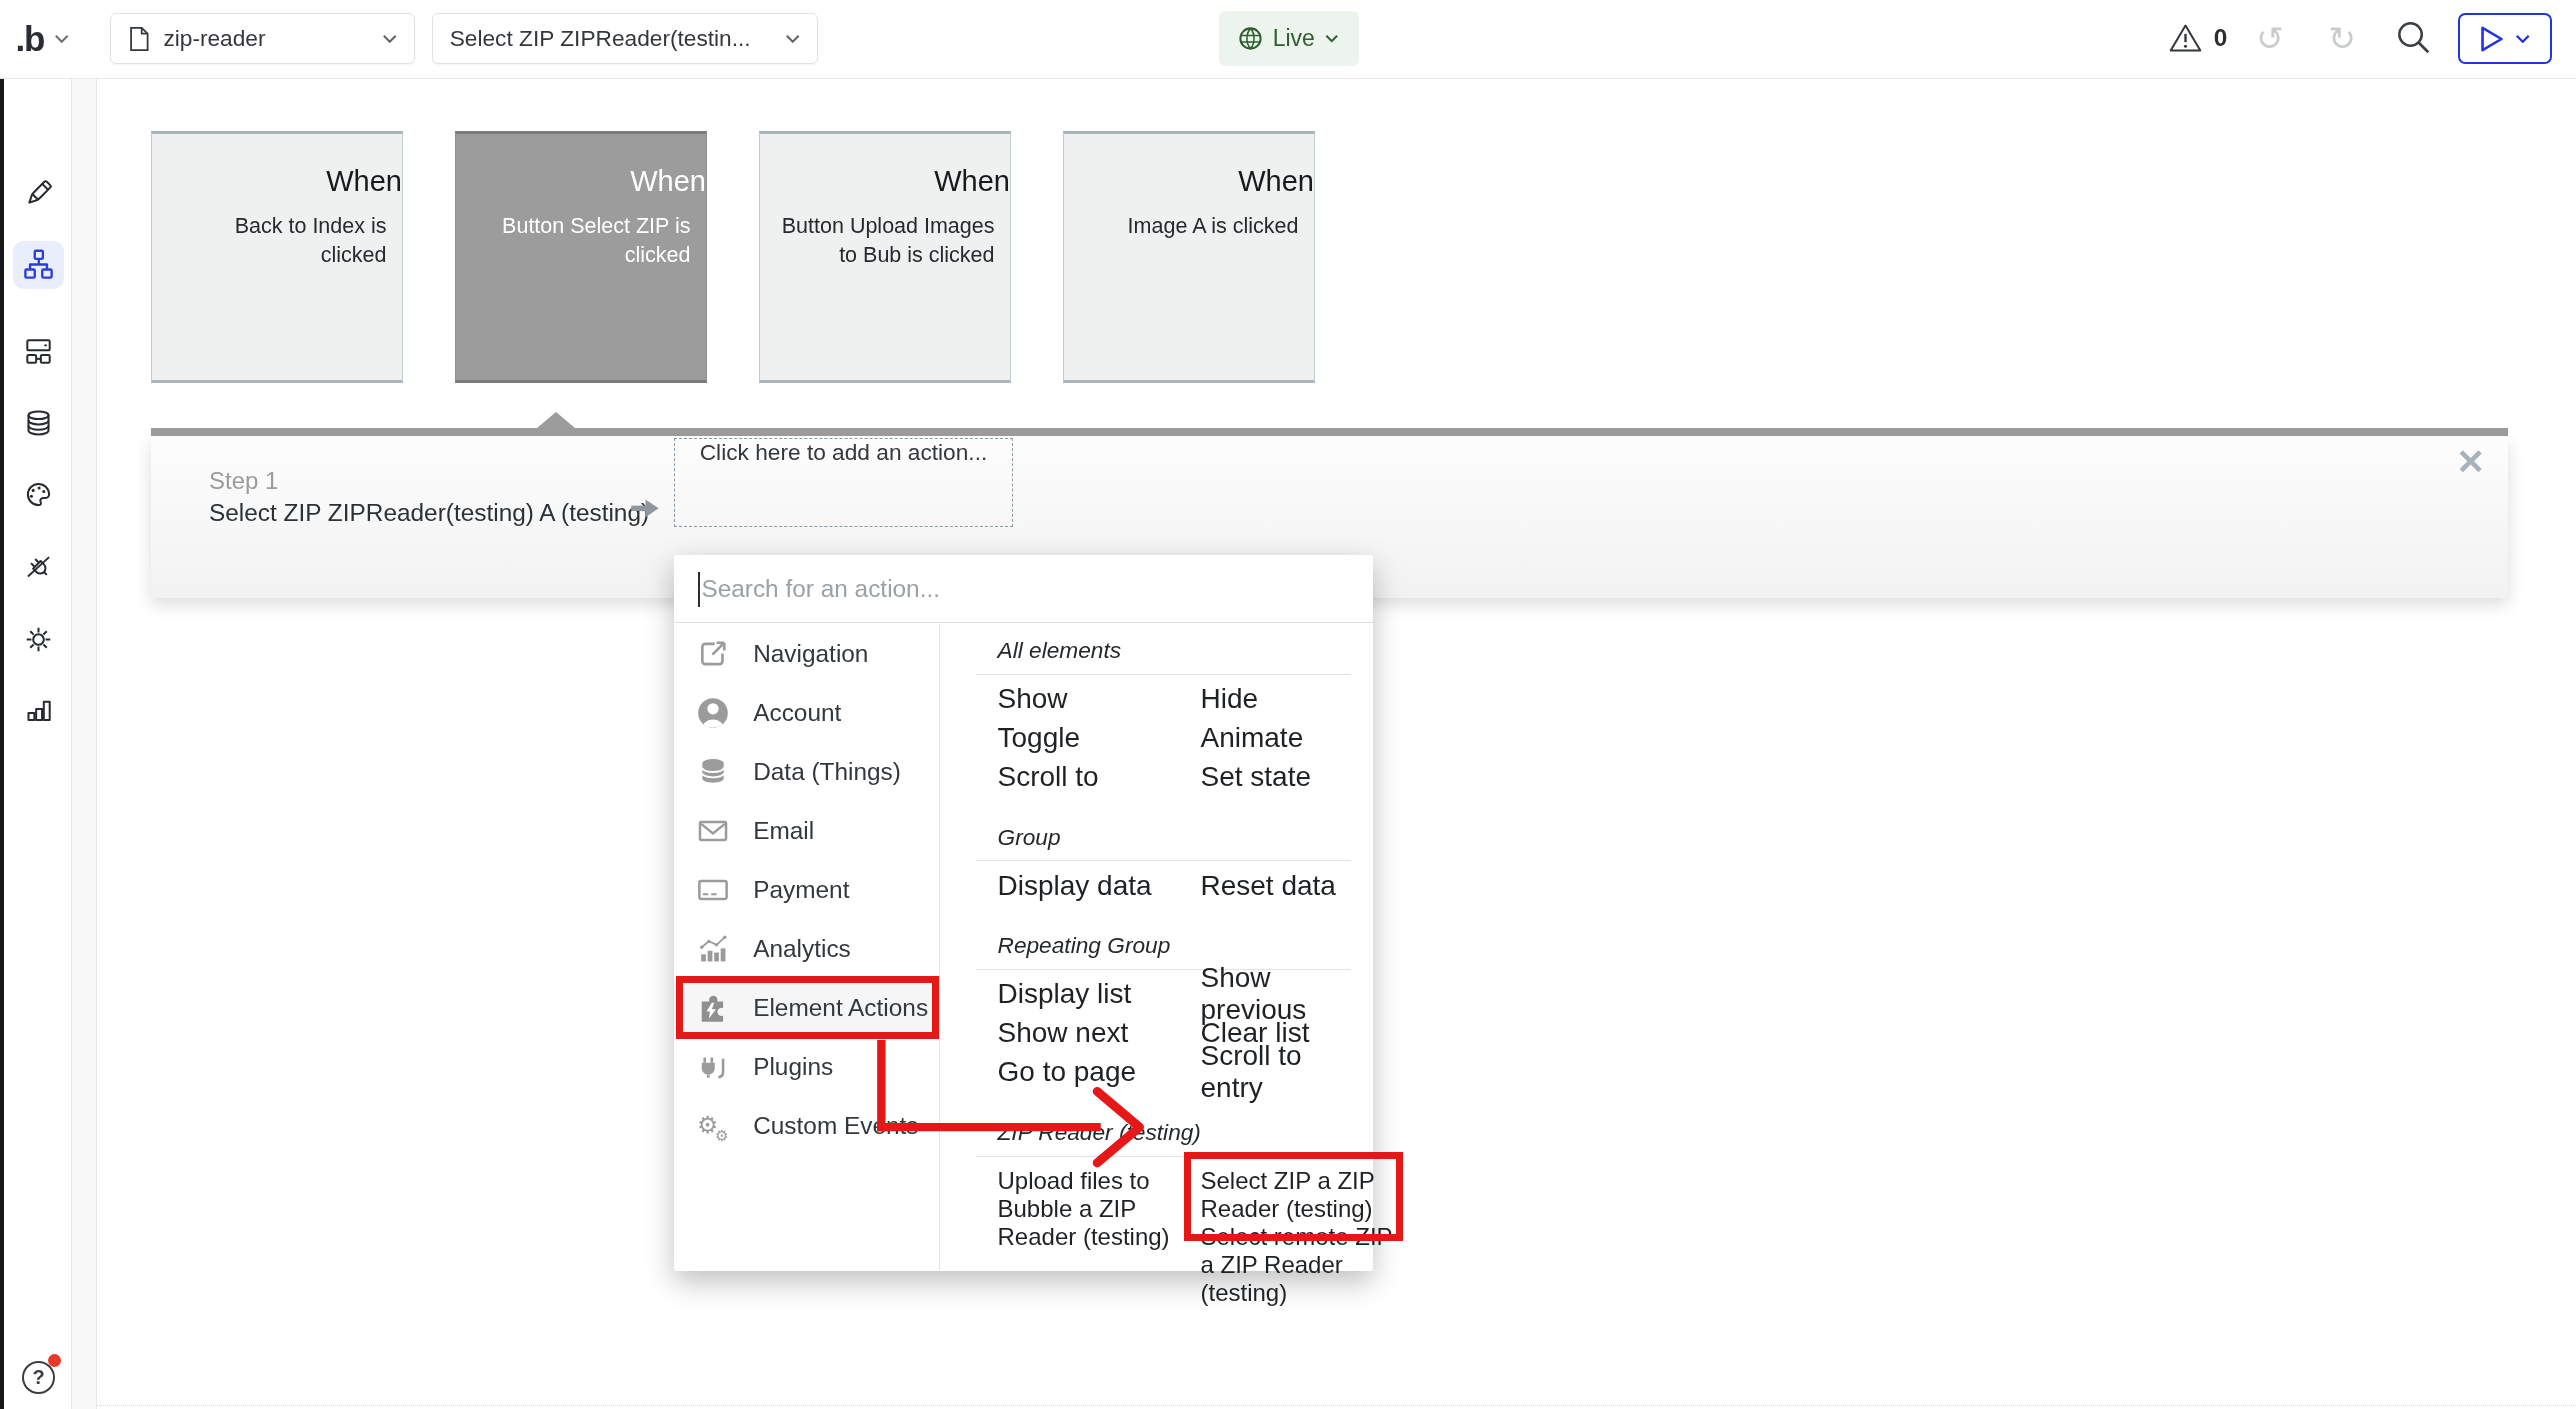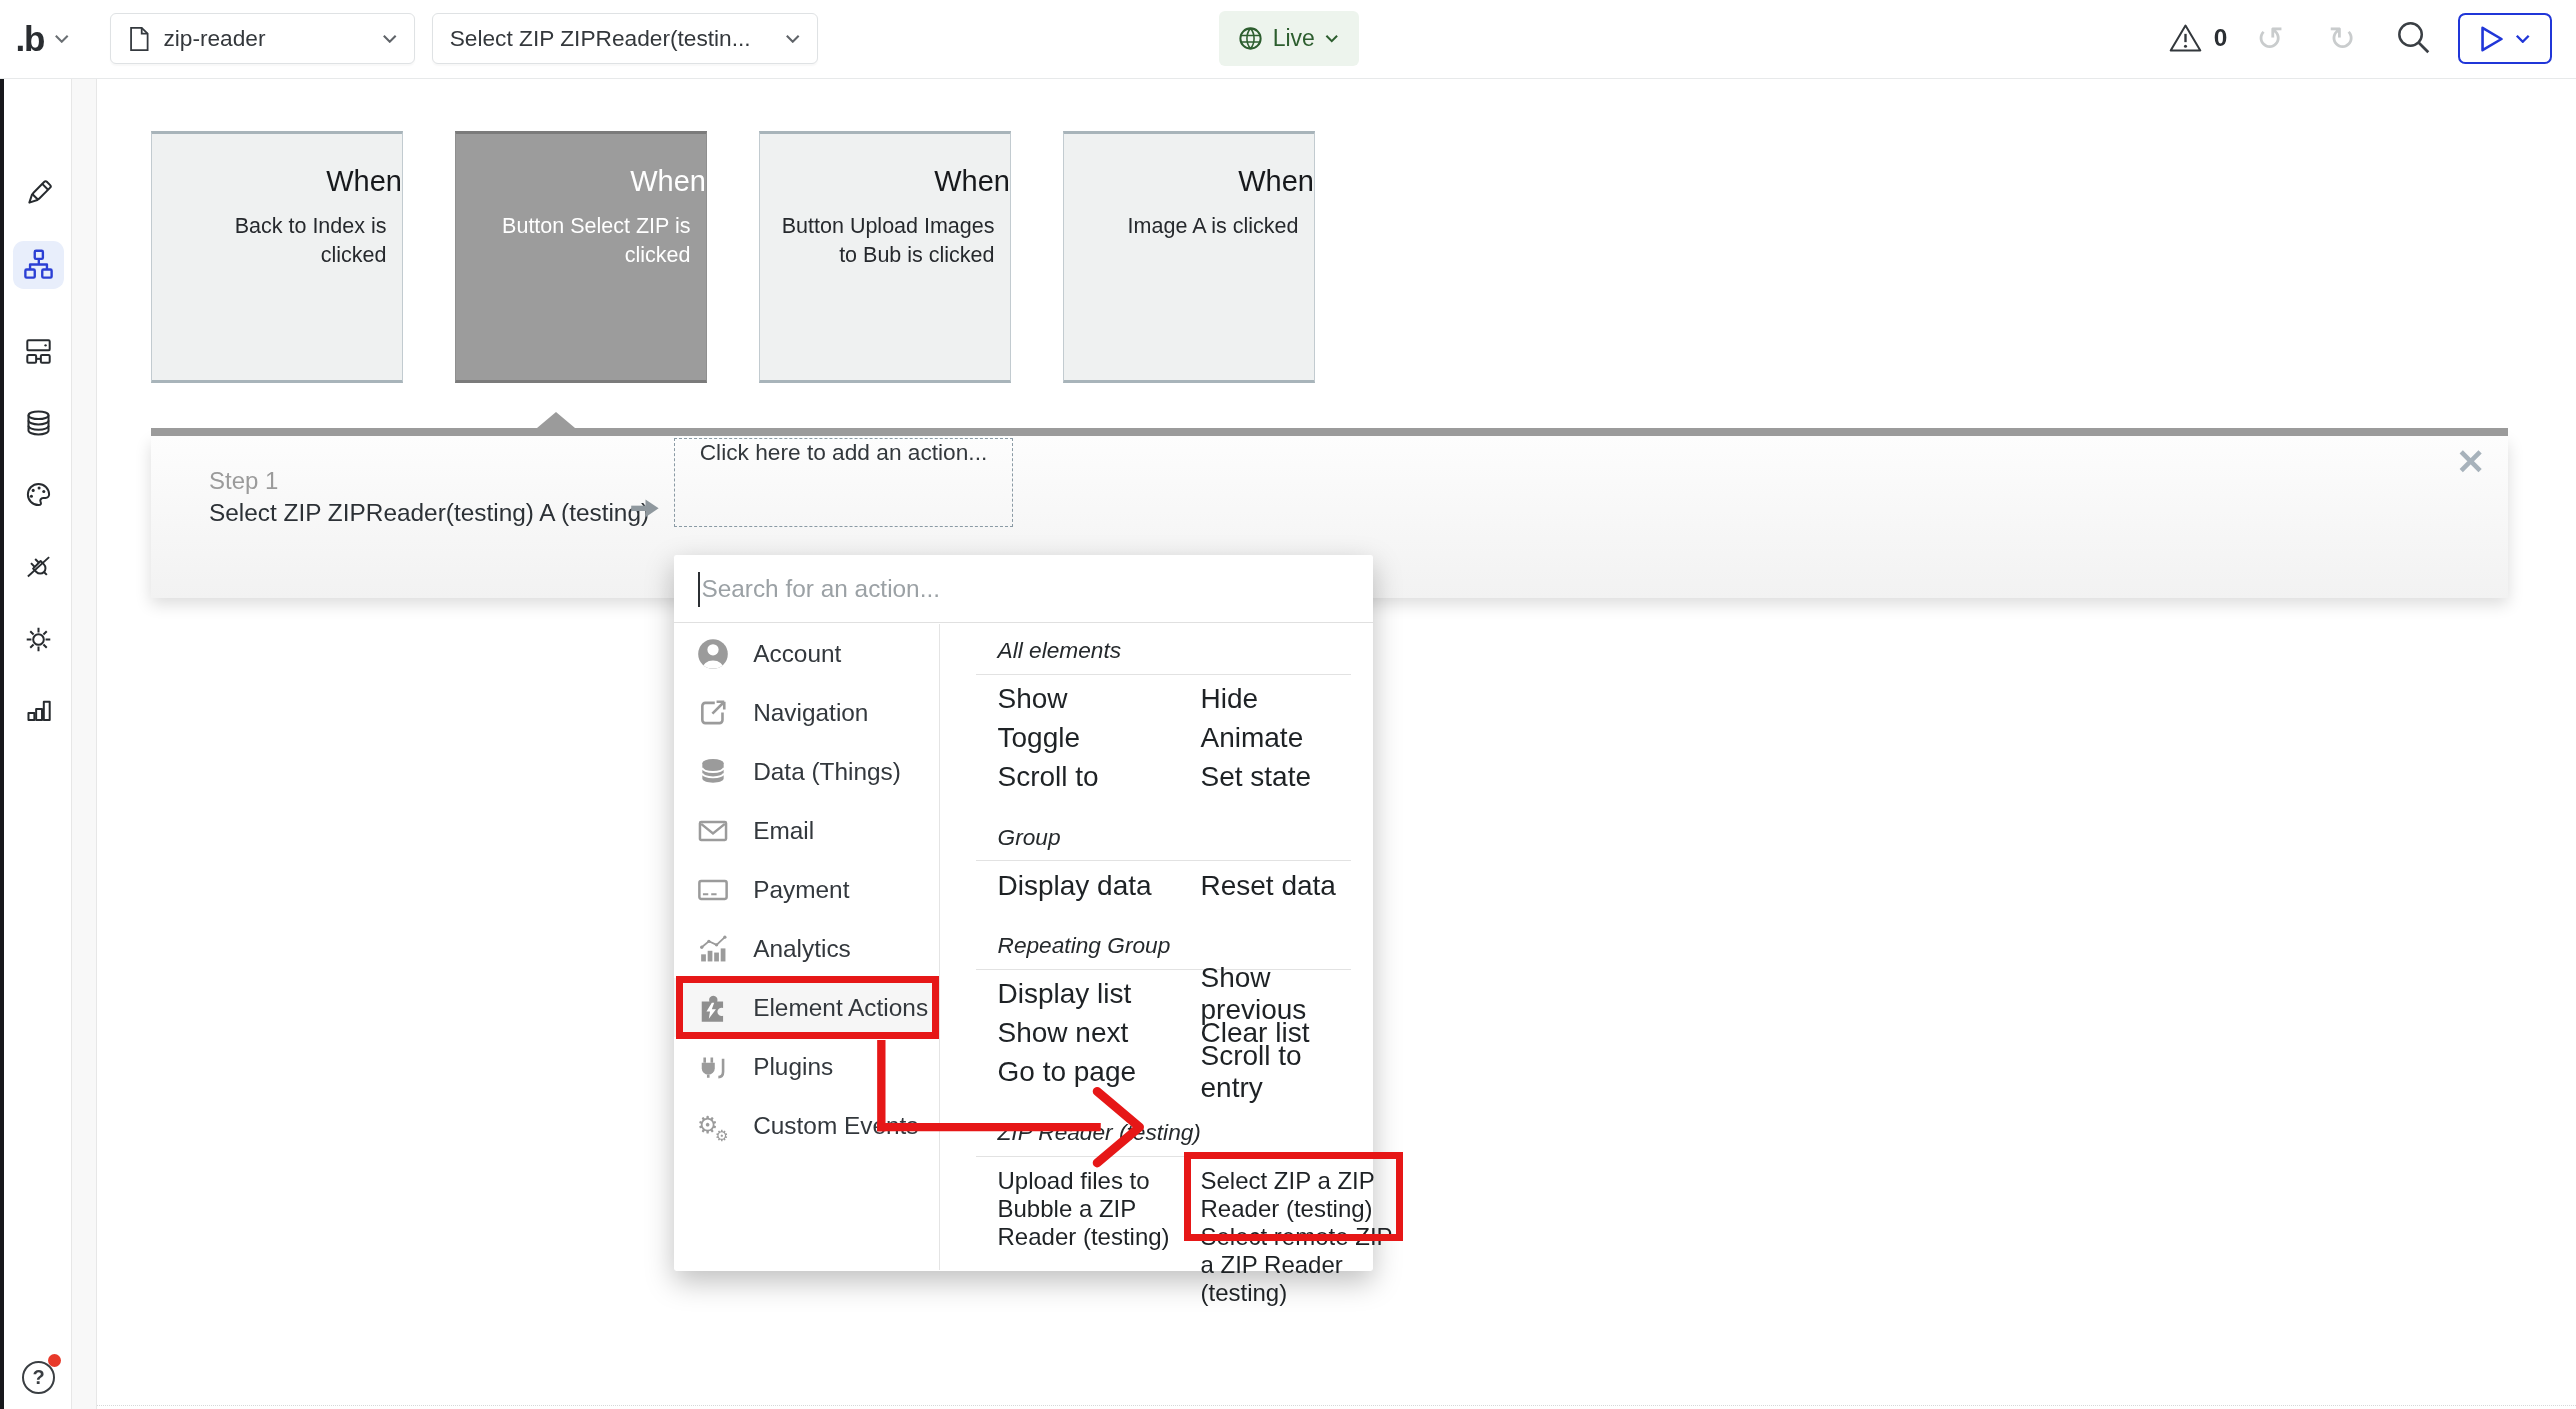--- a/index.html
+++ b/index.html
@@ -313,43 +313,43 @@
   </div>
   <div id="panel-close" class="abs"><span>✕</span></div>
 
   <div id="menu" class="abs">
     <input id="menu-search" type="text" placeholder="Search for an action..." style="">
     <div id="menu-cursor" class="abs"></div>
 
     <div id="menu-left" class="abs">
       <div class="cat-row">
         <span class="ic">
+          <svg width="32" height="32" viewBox="0 0 54 54" fill="none" stroke="#9b9b9b" stroke-width="4.4">
+            <path d="M30 10 H14 a5 5 0 0 0 -5 5 v24 a5 5 0 0 0 5 5 h24 a5 5 0 0 0 5 -5 V26"></path>
+            <path d="M26 28 L46 8 M46 8 h-13 M46 8 v13"></path>
+          </svg>
+          </span>
+        <span class="lbl">Navigation</span>
+      </div>
+      <div class="cat-row">
+        <span class="ic">
           <svg width="32" height="32" viewBox="0 0 54 54">
             <defs>
                 <clipPath id="uclip">
                   <circle cx="27" cy="27" r="25"></circle>
                 </clipPath>
               </defs>
             <circle cx="27" cy="27" r="25" fill="#9b9b9b"></circle>
             <g clip-path="url(#uclip)">
               <circle cx="27" cy="20" r="9.5" fill="#fff"></circle>
               <path d="M9 52 a18 14 0 0 1 36 0 Z" fill="#fff"></path>
             </g>
           </svg>
           </span>
         <span class="lbl">Account</span>
-      </div>
-      <div class="cat-row">
-        <span class="ic">
-          <svg width="32" height="32" viewBox="0 0 54 54" fill="none" stroke="#9b9b9b" stroke-width="4.4">
-            <path d="M30 10 H14 a5 5 0 0 0 -5 5 v24 a5 5 0 0 0 5 5 h24 a5 5 0 0 0 5 -5 V26"></path>
-            <path d="M26 28 L46 8 M46 8 h-13 M46 8 v13"></path>
-          </svg>
-          </span>
-        <span class="lbl">Navigation</span>
       </div>
       <div class="cat-row">
         <span class="ic">
           <svg width="32" height="32" viewBox="0 0 54 54">
             <ellipse cx="27" cy="12" rx="18" ry="7" fill="#9b9b9b"></ellipse>
             <path d="M9 12 V38 c0 4 8 7 18 7 s18 -3 18 -7 V12" fill="#9b9b9b"></path>
             <path d="M9 20 c0 4 8 7 18 7 s18 -3 18 -7 M9 29 c0 4 8 7 18 7 s18 -3 18 -7" stroke="#fff" stroke-width="3" fill="none"></path>
           </svg>
           </span>
         <span class="lbl">Data (Things)</span>

